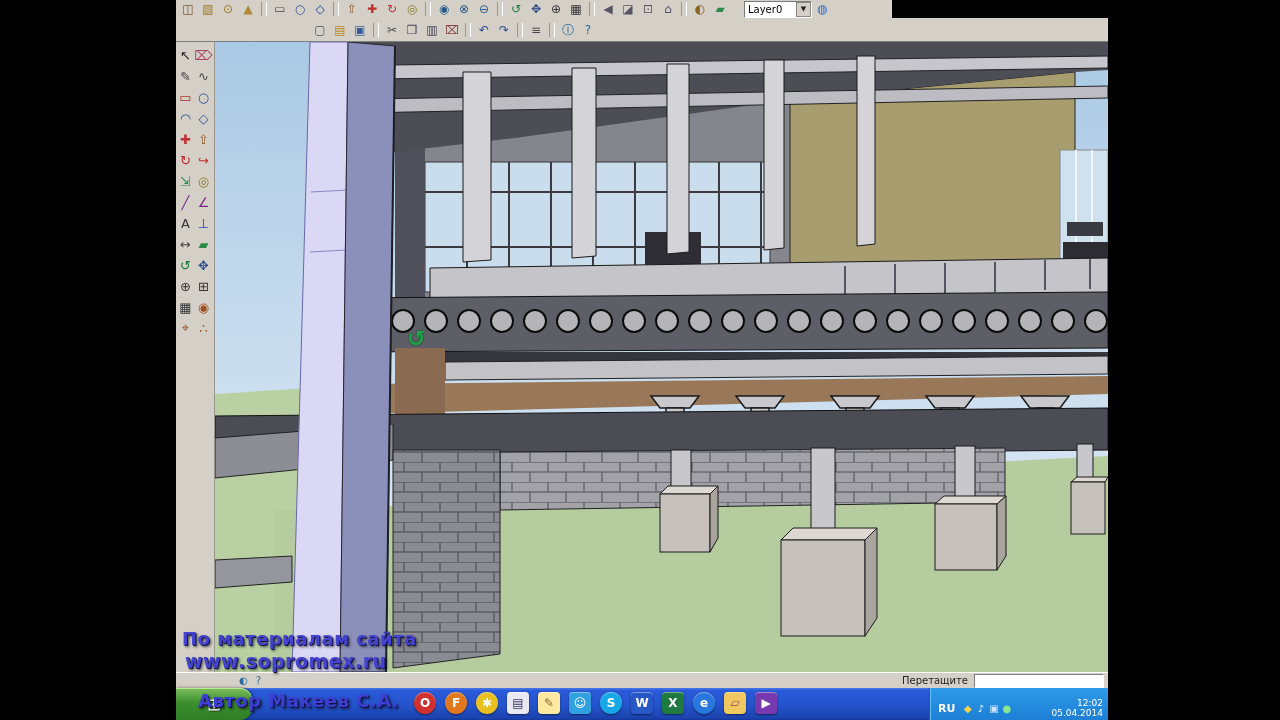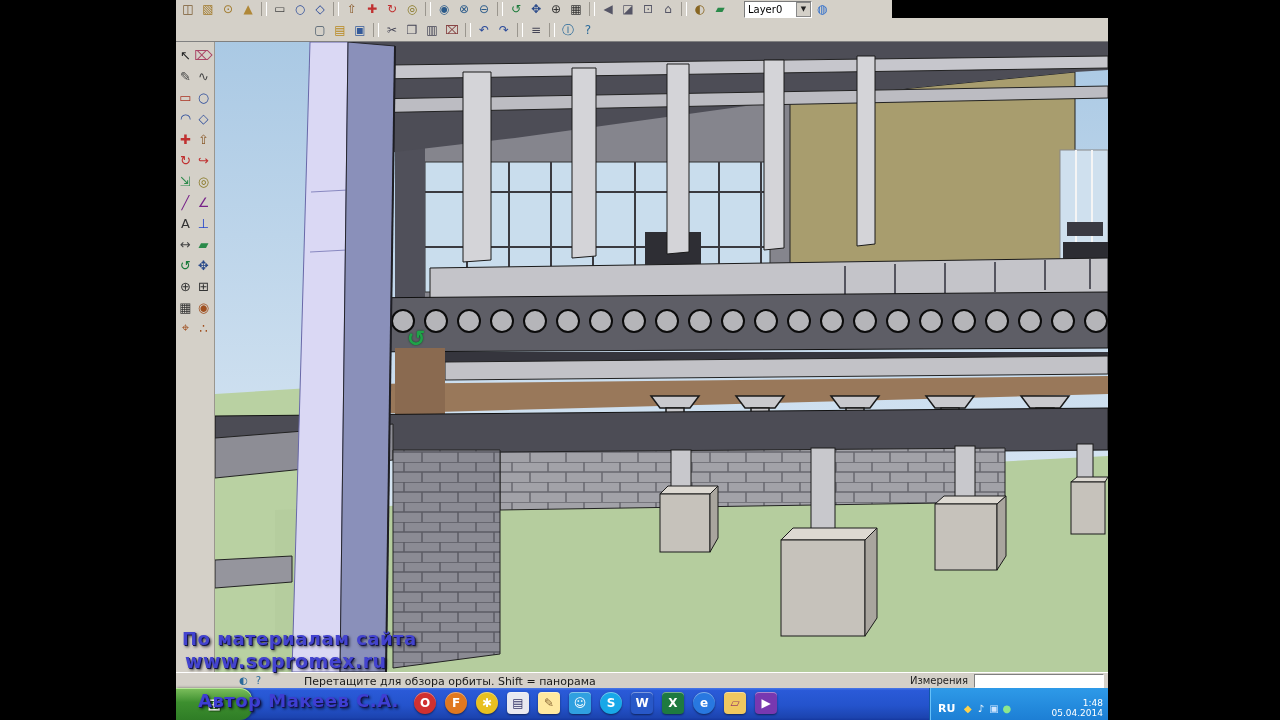--- a/index.html
+++ b/index.html
@@ -294,22 +294,21 @@
         <polygon points="0,518 77,514 77,540 0,546" fill="#95959d" stroke="#222"></polygon>
       </svg>
       <div id="orbit-cursor">↺</div>
     </div>
 
     <div id="statusbar" class="panel">
       <div id="status-icons">
           <span class="stico" style="color: rgb(42, 106, 154);">◐</span>
           <span class="stico" style="color: rgb(42, 106, 154);">?</span>
         </div>
-      <span id="status-hint">Перетащите для обзора орбиты.  Shift = панорама</span>
-      <span id="meas-label">Измерения</span>
+      <span id="meas-label">Перетащите</span>
       <div id="meas-box"></div>
     </div>
 
     <div id="taskbar">
       <div id="start-btn">
         <span>⊞</span>
       </div>
       <div id="quicklaunch">
           <span class="ql" style="background: rgb(208, 48, 48); border-radius: 50%;">O</span>
           <span class="ql" style="background: rgb(224, 120, 32); border-radius: 50%;">F</span>
@@ -326,21 +325,21 @@
         </div>
       <div id="tray">
         <span id="tray-lang">RU</span>
         <div id="tray-icons">
             <span class="tri" style="color: rgb(255, 210, 74);">◆</span>
             <span class="tri" style="color: rgb(255, 255, 255);">♪</span>
             <span class="tri" style="color: rgb(207, 230, 255);">▣</span>
             <span class="tri" style="color: rgb(141, 232, 141);">●</span>
           </div>
         <div id="tray-clock">
-          <div>1:48</div>
+          <div>12:02</div>
           <div>05.04.2014</div>
         </div>
       </div>
     </div>
 
   </div>
 
   <div id="wm2" class="wm">www.sopromex.ru</div>
   <div id="wm1" class="wm">По материалам сайта</div>
   <div id="wm3" class="wm">Автор Макеев С.А.</div>

